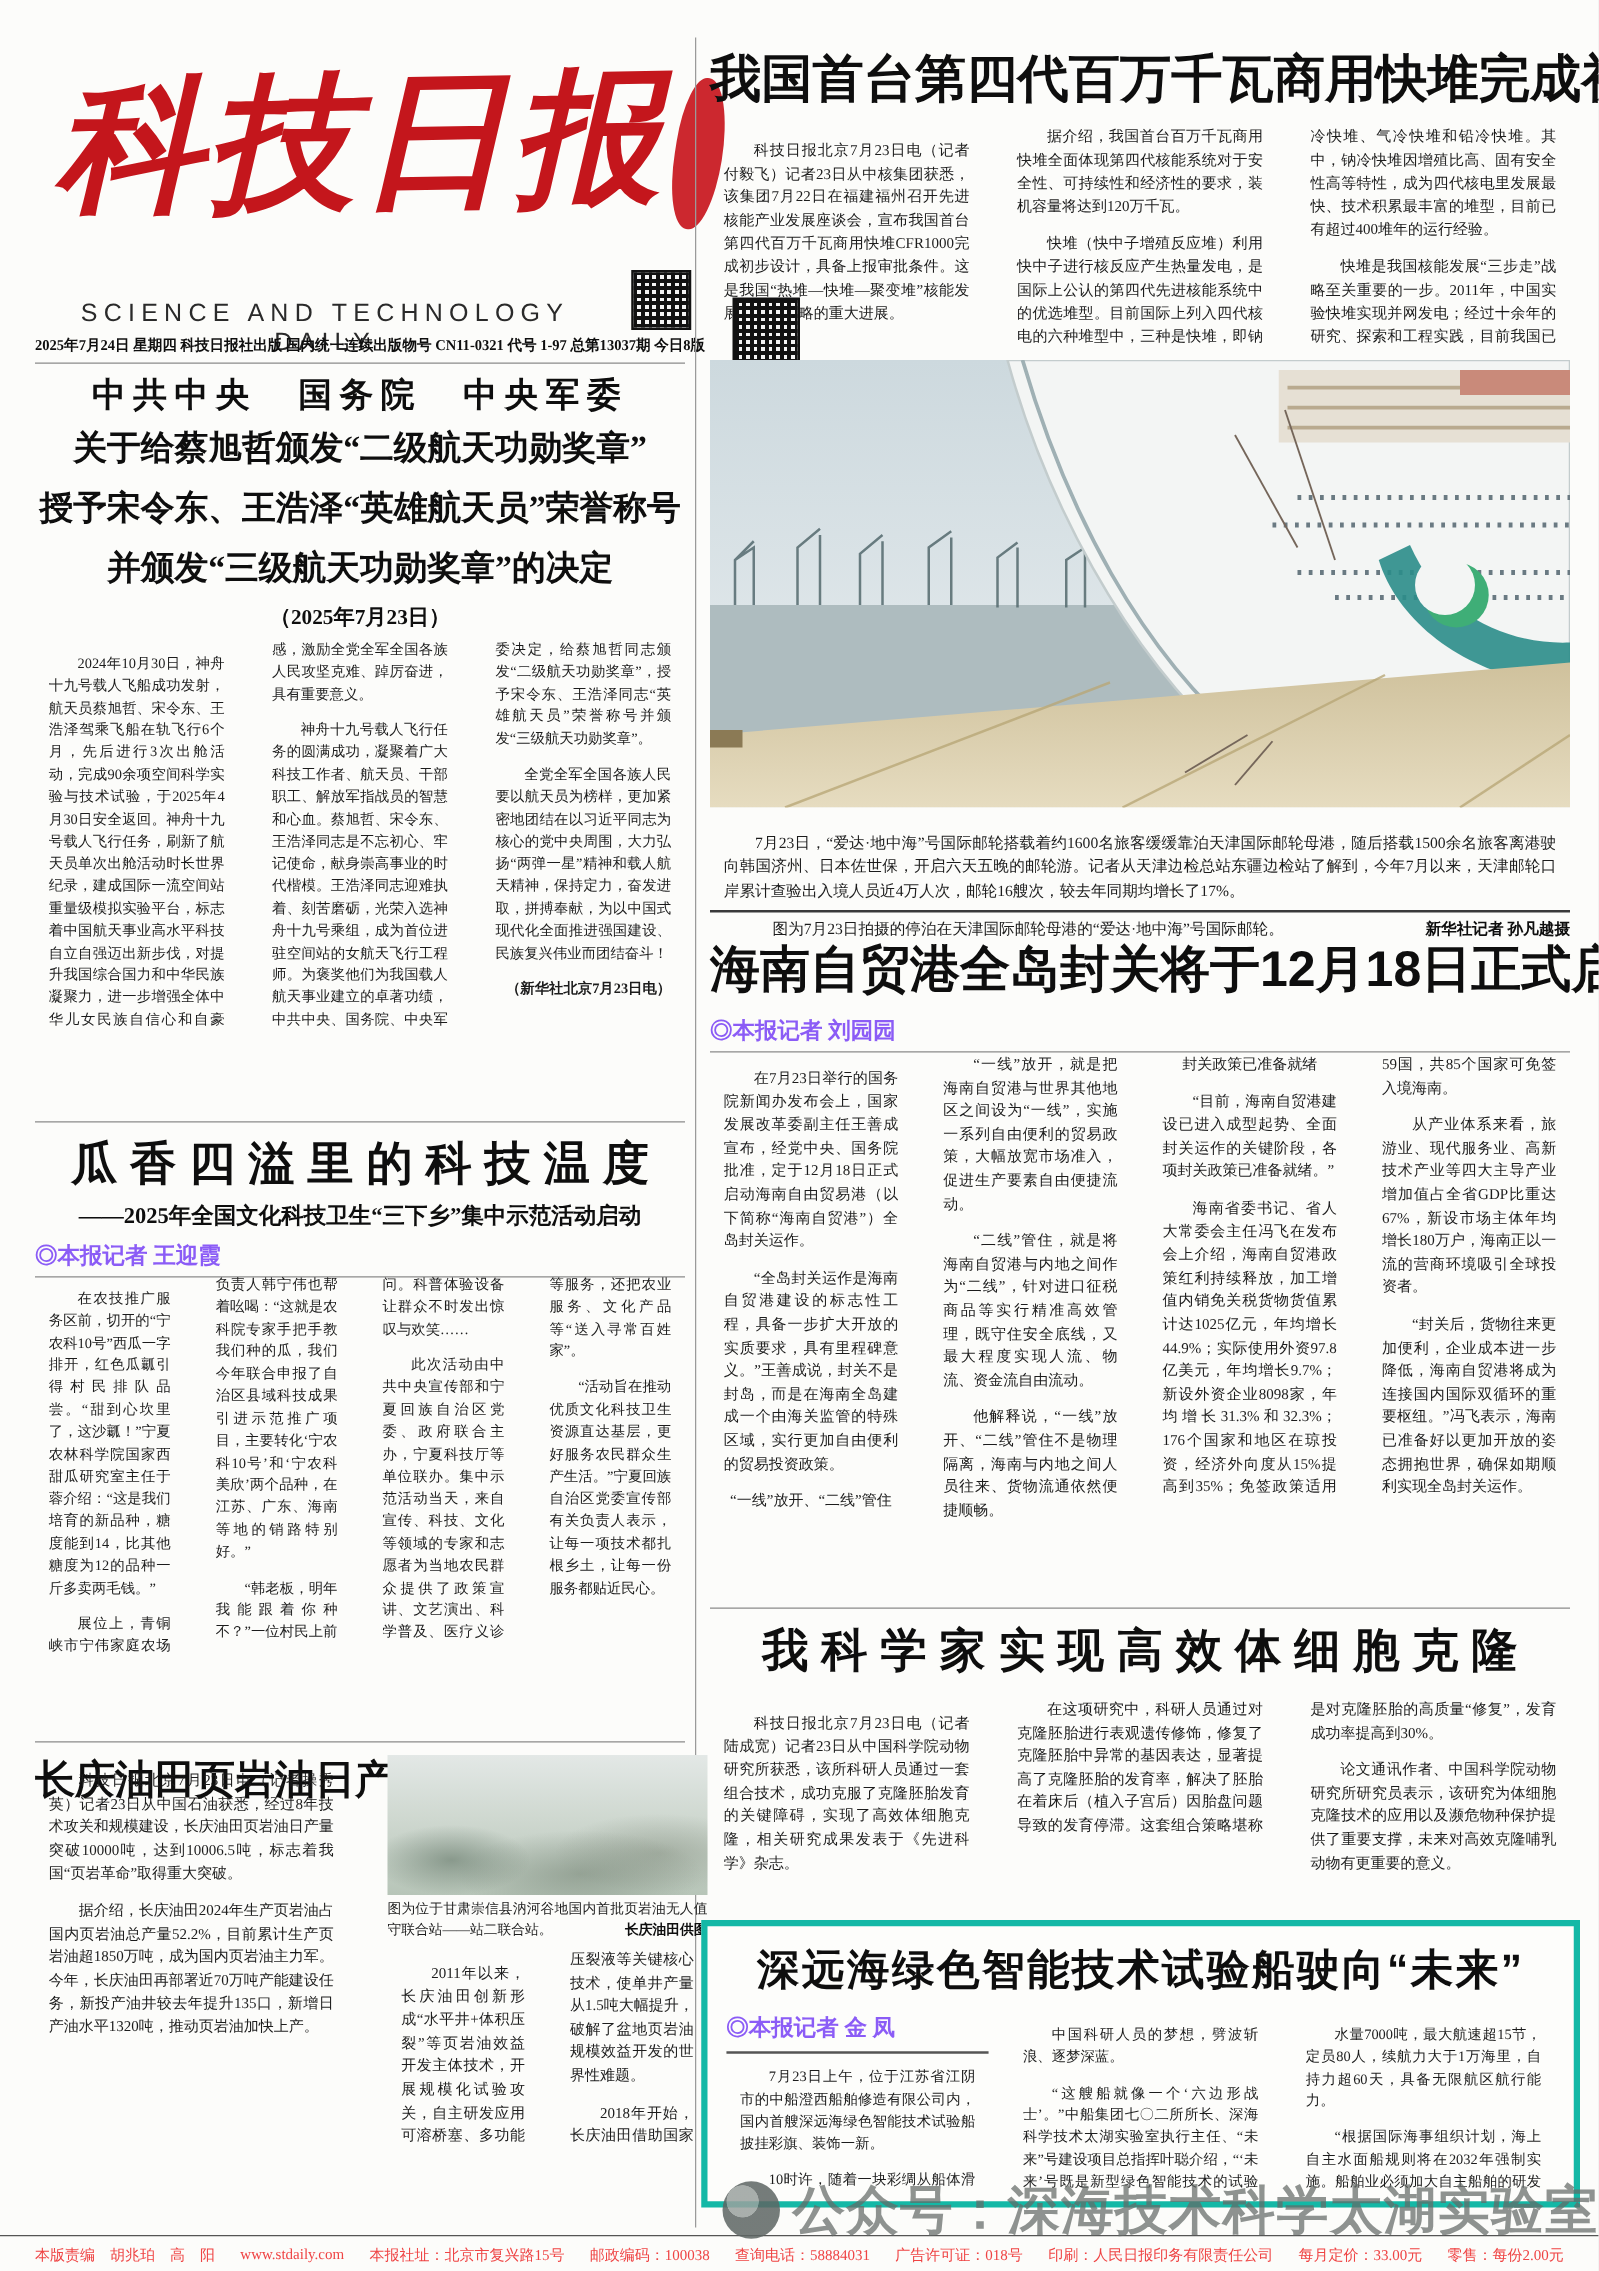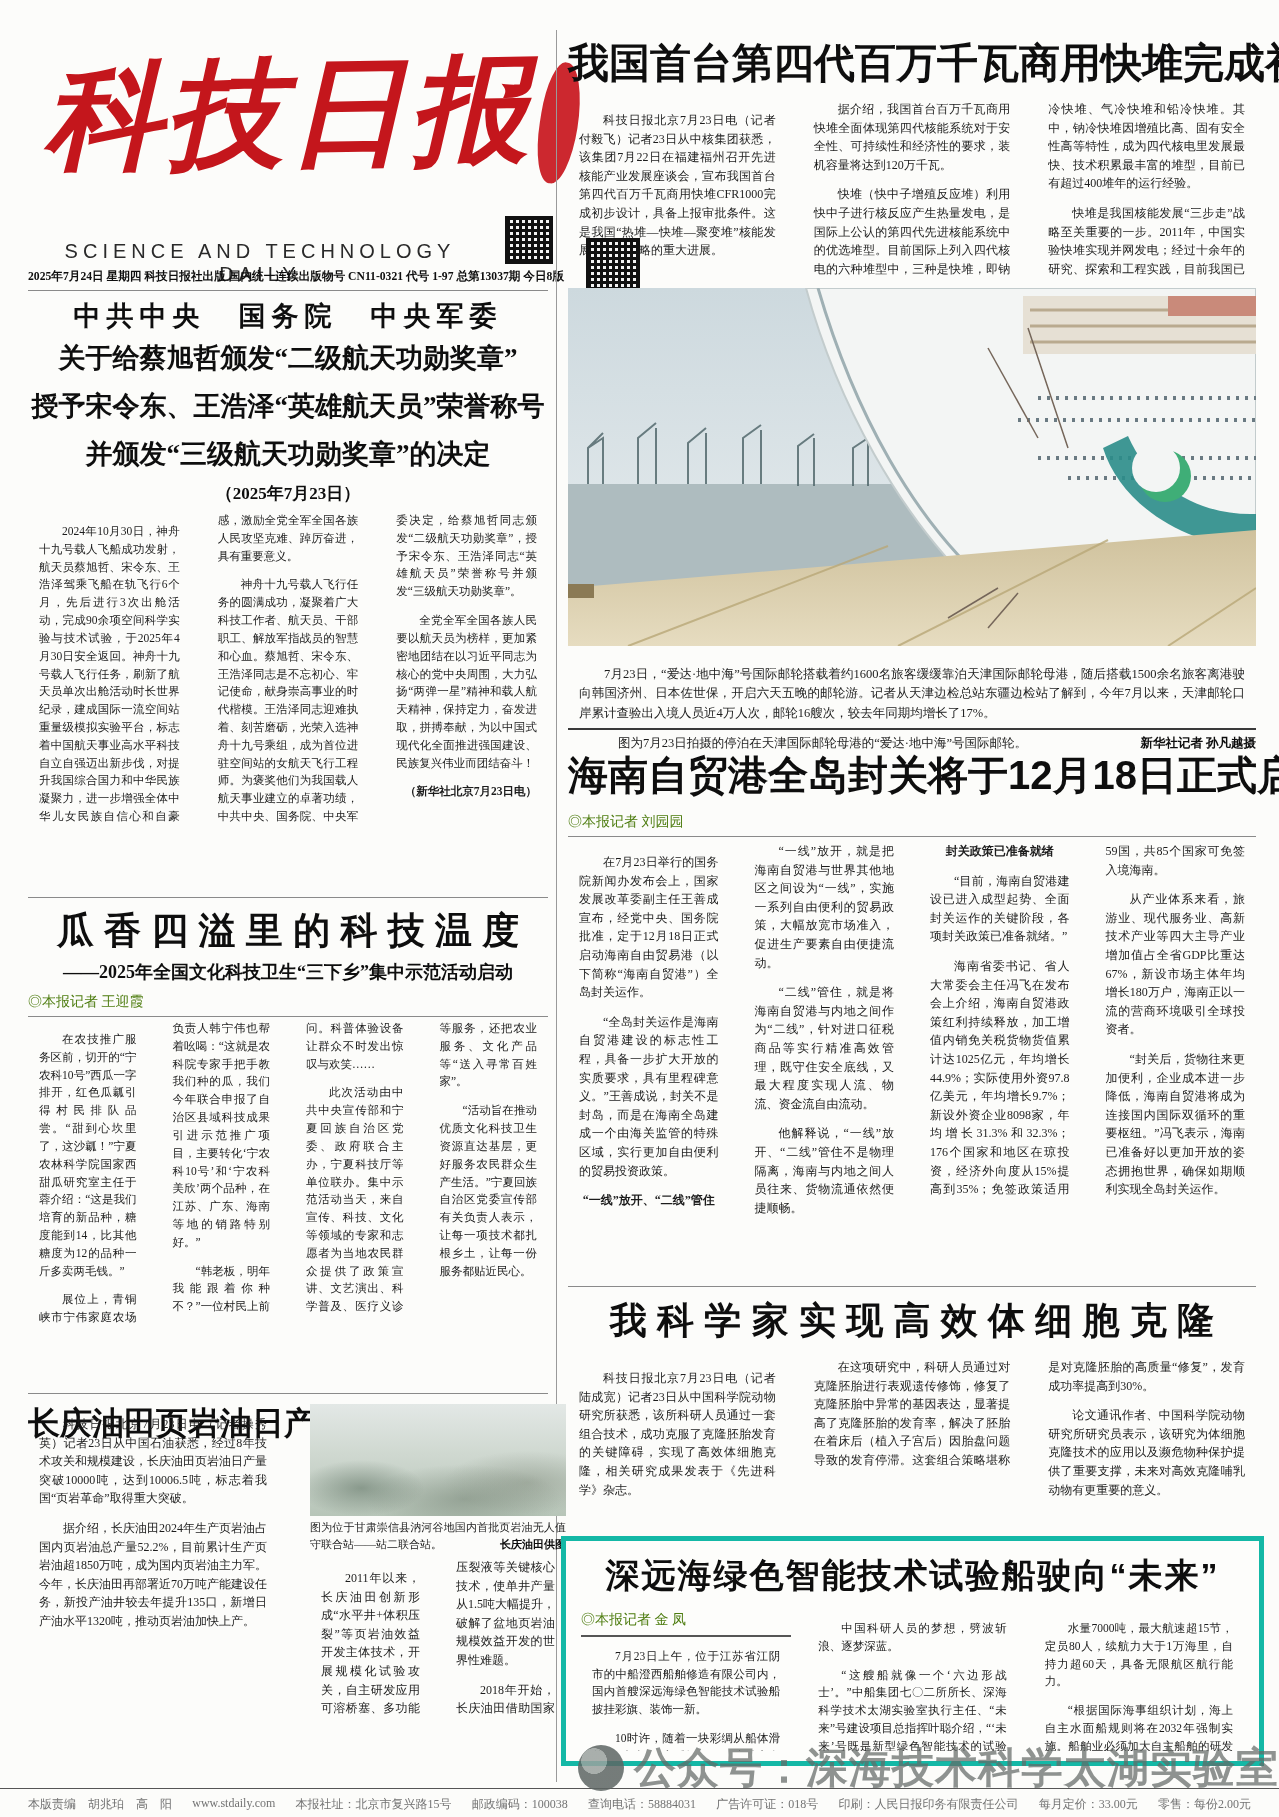--- a/index.html
+++ b/index.html
@@ -8,39 +8,39 @@
   .abs{position:absolute}
   .hs{font-family:"Liberation Sans",sans-serif;font-weight:bold;color:#0e0e0e}
   .serifb{font-family:"Liberation Serif",serif;font-weight:bold;color:#0e0e0e}
   .bodytxt{font-size:12px;line-height:1.55;text-align:justify;overflow:hidden}
   .bodytxt p{margin:11px;text-indent:2em}
   .cols3{column-count:3;column-gap:16px}
   .cols4{column-count:4;column-gap:14px}
   .cols2{column-count:2;column-gap:14px}
   .center{text-align:center}
   .nowrap{white-space:nowrap}
-  .byline{font-weight:normal;font-size:14px;color:#4d7c0f}
+  .byline{font-weight:bold;font-size:18px;color:#8b5cf6}
   .byline-row{border-bottom:1px solid #8a8a8a;padding-bottom:5px}
-  .subhead{font-weight:bold;text-align:center;text-indent:0 !important;margin:6px 0 !important}
+  .subhead{font-weight:normal;text-align:center;text-indent:0 !important;margin:6px 0 !important}
   .credit{text-indent:0 !important;text-align:right;font-weight:bold}
   .vline{border-left:1px solid #9a9a9a;width:0}
   .hline{border-top:1px solid #8a8a8a;height:0}
   .qr{background:
       repeating-linear-gradient(0deg,#111 0 3px,transparent 3px 6px),
       repeating-linear-gradient(90deg,#111 0 3px,#f4f4f4 3px 6px);
       border:2px solid #111}
   .logo{color:#c4161c;font-family:"DejaVu Serif",serif;font-weight:bold;font-style:italic;
         font-size:118px;letter-spacing:4px;line-height:1.2;transform:rotate(-1deg)}
   .watermark{display:flex;align-items:center;gap:10px;z-index:6;
         font-family:"Liberation Sans",sans-serif;font-weight:bold;font-size:42px;
         color:rgba(100,106,103,.72);letter-spacing:1px;white-space:nowrap}
   .wm-circle{width:46px;height:46px;border-radius:50%;flex:0 0 auto;
         background:radial-gradient(circle at 35% 35%, #9aa19e 0 30%, #5d6563 31% 100%);opacity:.85}
   .redbox{border:5px solid #14b8a6;background:#fdfdfb}
-  .footer-row{display:flex;justify-content:space-between;font-size:12px;color:#737373;white-space:nowrap}
+  .footer-row{display:flex;justify-content:space-between;font-size:12px;color:#ef4444;white-space:nowrap}
   .photo-caption{font-size:11px;line-height:1.5;text-align:justify}
   .seal{background:#c8161d;border-radius:46% 54% 50% 50%;transform:rotate(9deg);opacity:.92}
   .cq-photo{background:
      radial-gradient(90px 40px at 20% 75%, rgba(90,110,95,.55), transparent 70%),
      radial-gradient(140px 50px at 60% 85%, rgba(110,125,110,.5), transparent 70%),
      radial-gradient(120px 45px at 85% 70%, rgba(125,135,120,.45), transparent 70%),
      linear-gradient(180deg,#e3e8e6 0%,#cfd8d0 45%,#b7c5b8 100%)}
 </style>
 </head>
 <body>

